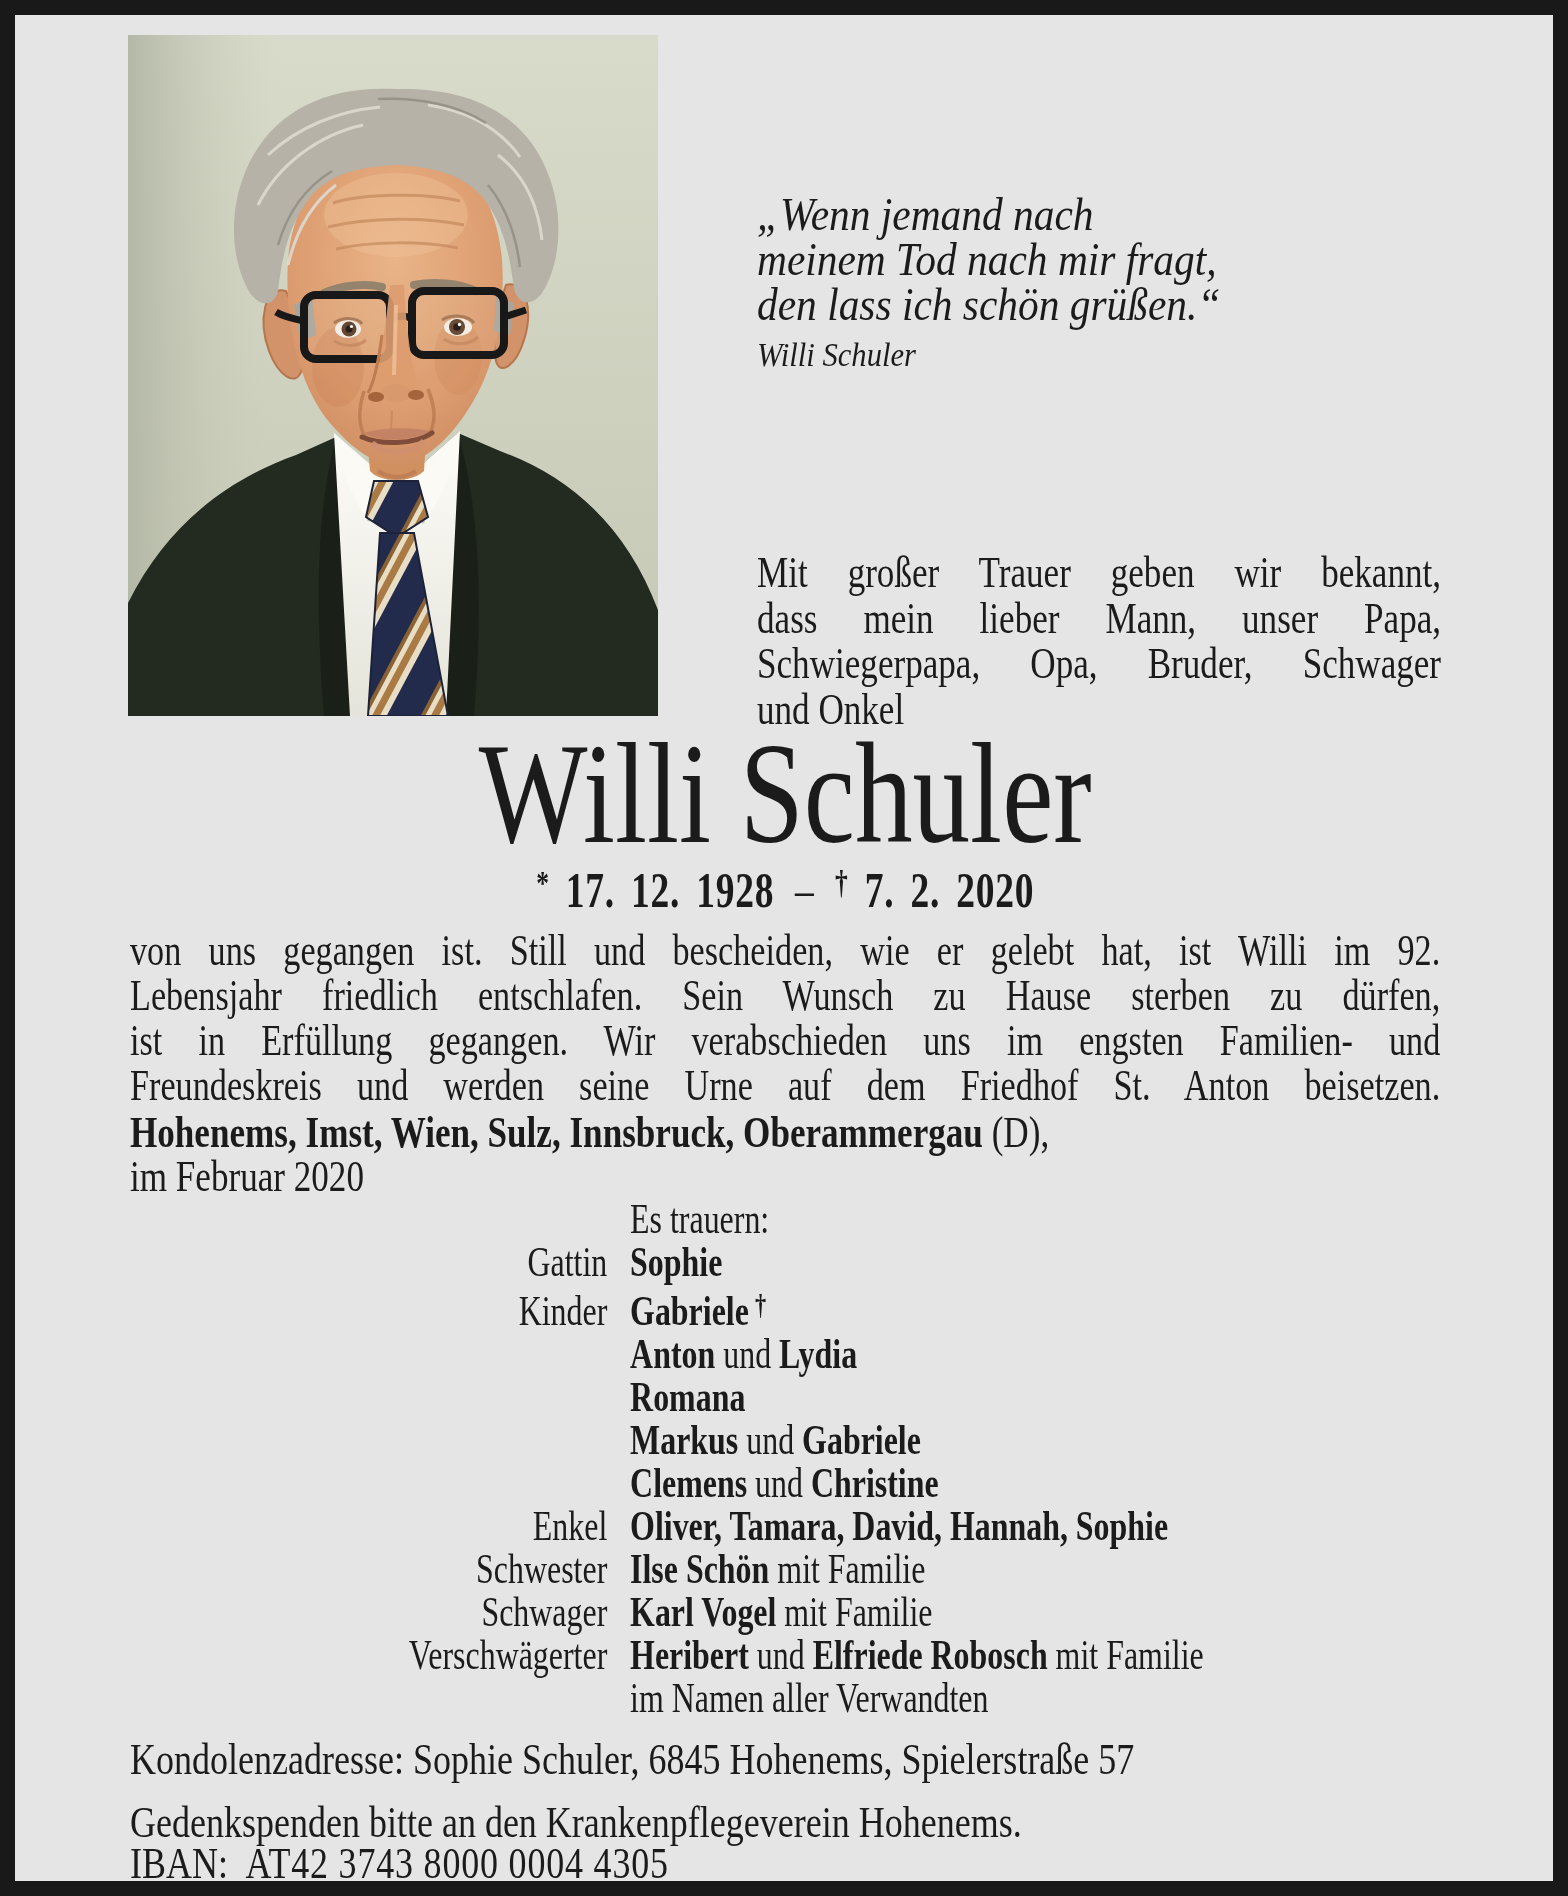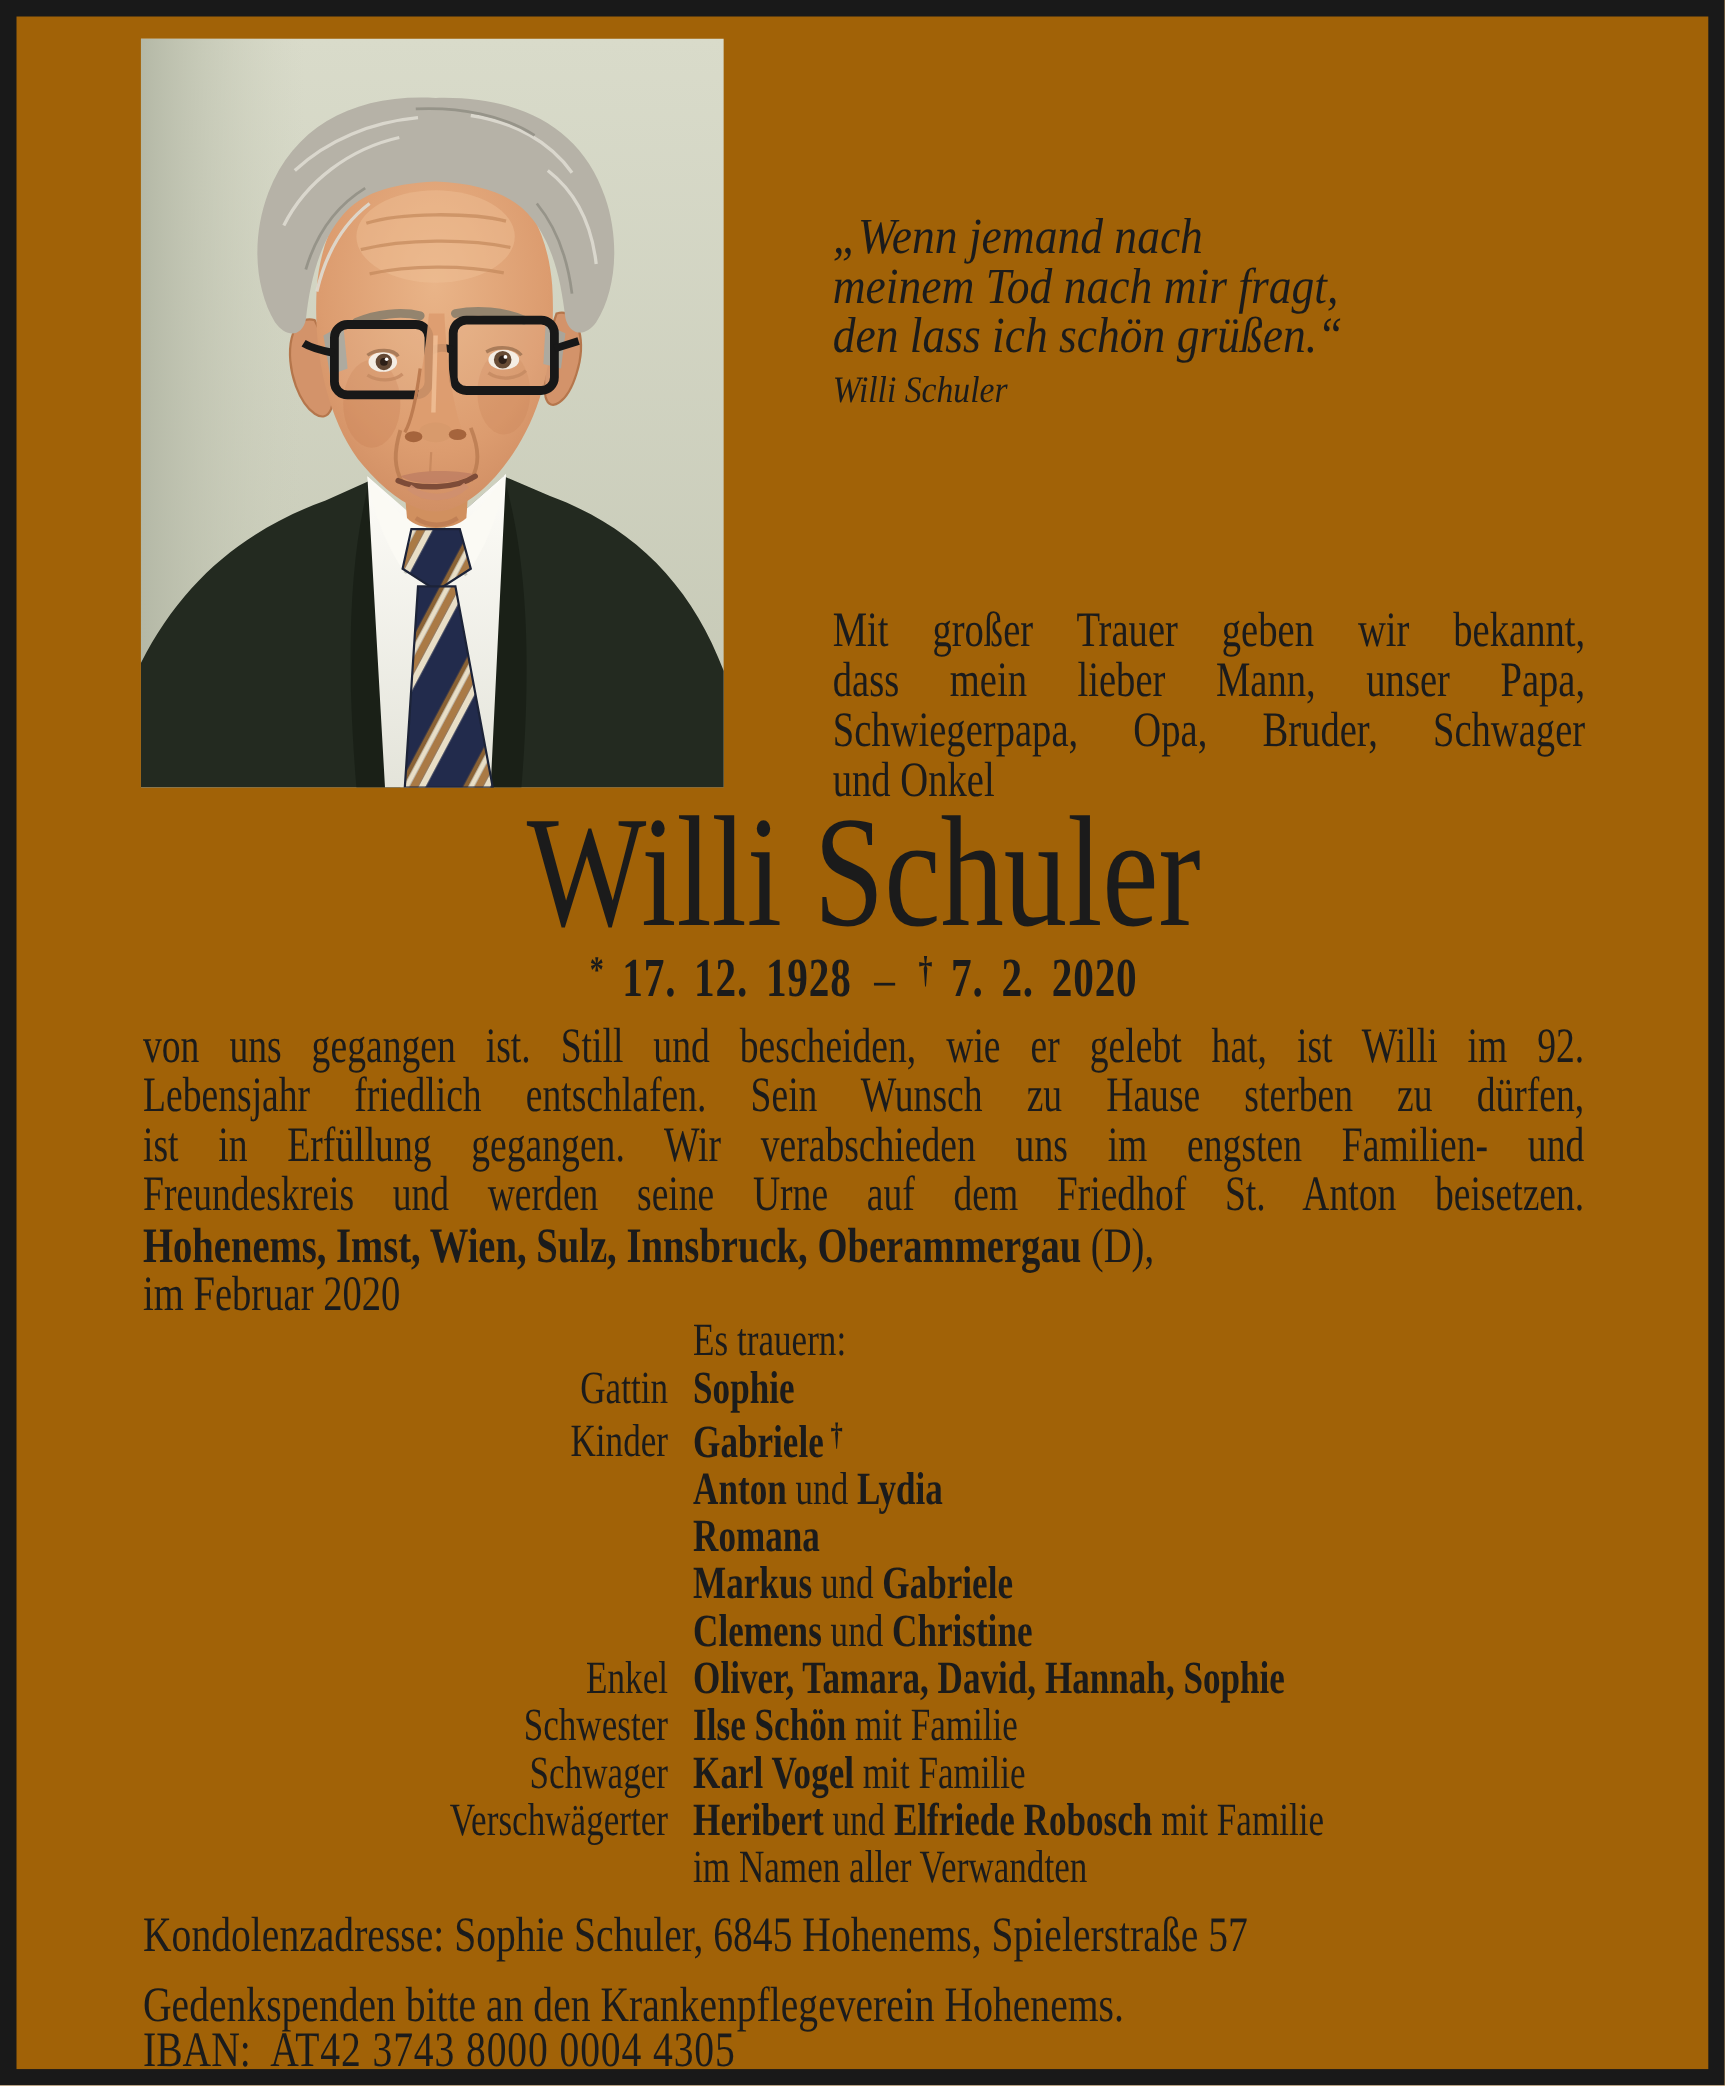--- a/index.html
+++ b/index.html
@@ -1,17 +1,17 @@
 <!DOCTYPE html>
 <html lang="de"><head>
 <meta charset="utf-8">
 <style>
   html,body{margin:0;padding:0;background:#ffffff;}
   #page{
-    position:relative;width:1568px;height:1896px;background:#a16207;
+    position:relative;width:1568px;height:1896px;background:#e5e5e5;
     overflow:hidden;
     font-family:"Liberation Serif","DejaVu Serif",serif;
     color:#1b1b1b;
   }
   .frame{position:absolute;inset:0;border:15px solid #191919;pointer-events:none;z-index:9;}
   .abs{position:absolute;}
   .nx{transform-origin:0 0;}
   .b{font-weight:700;}
   .jl{text-align:justify;text-align-last:justify;}
   .nowrap{white-space:nowrap;}

